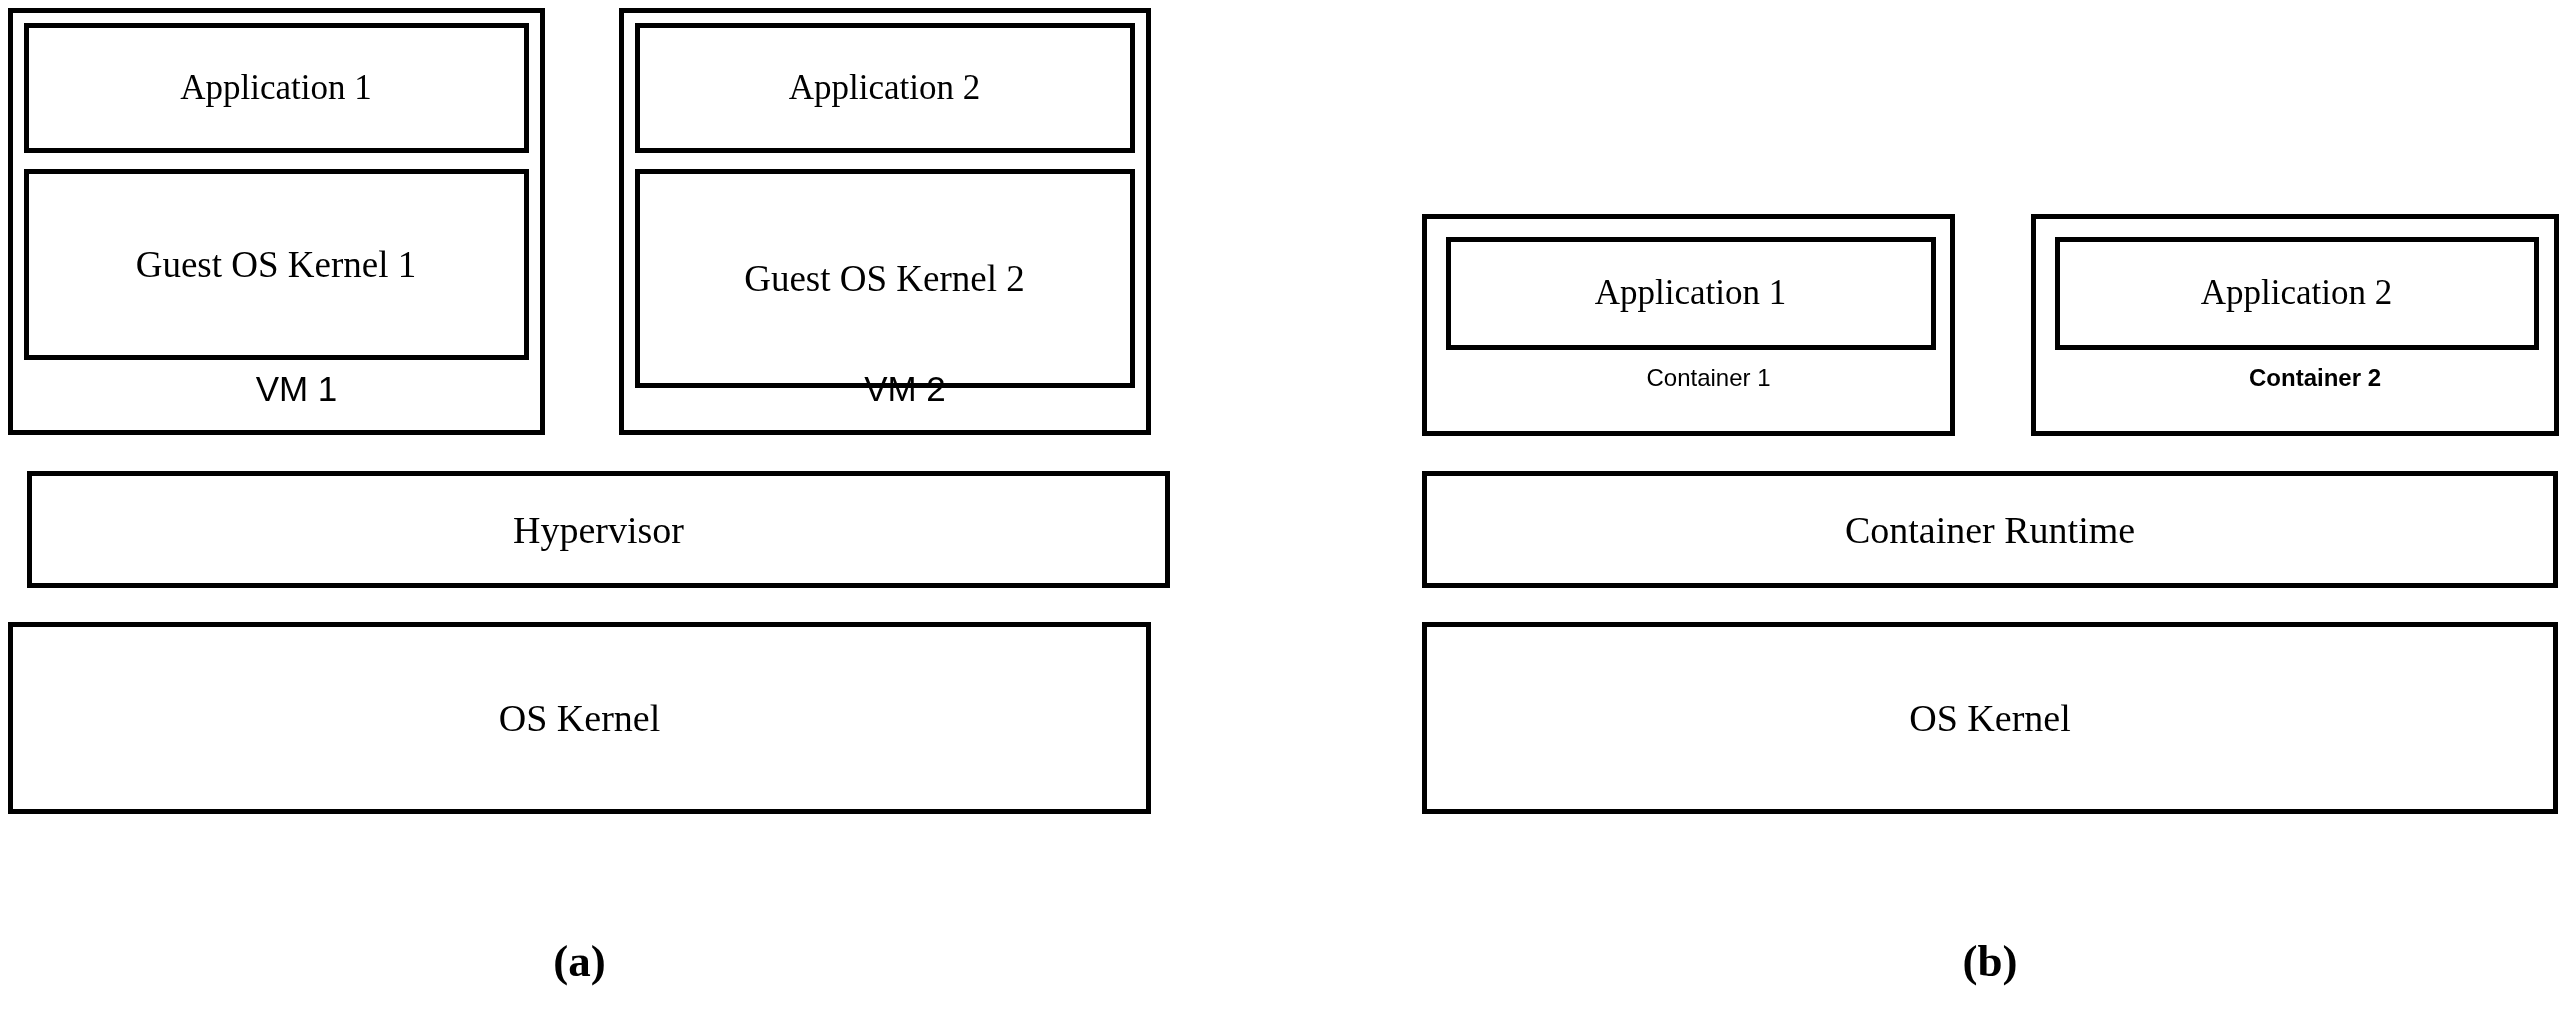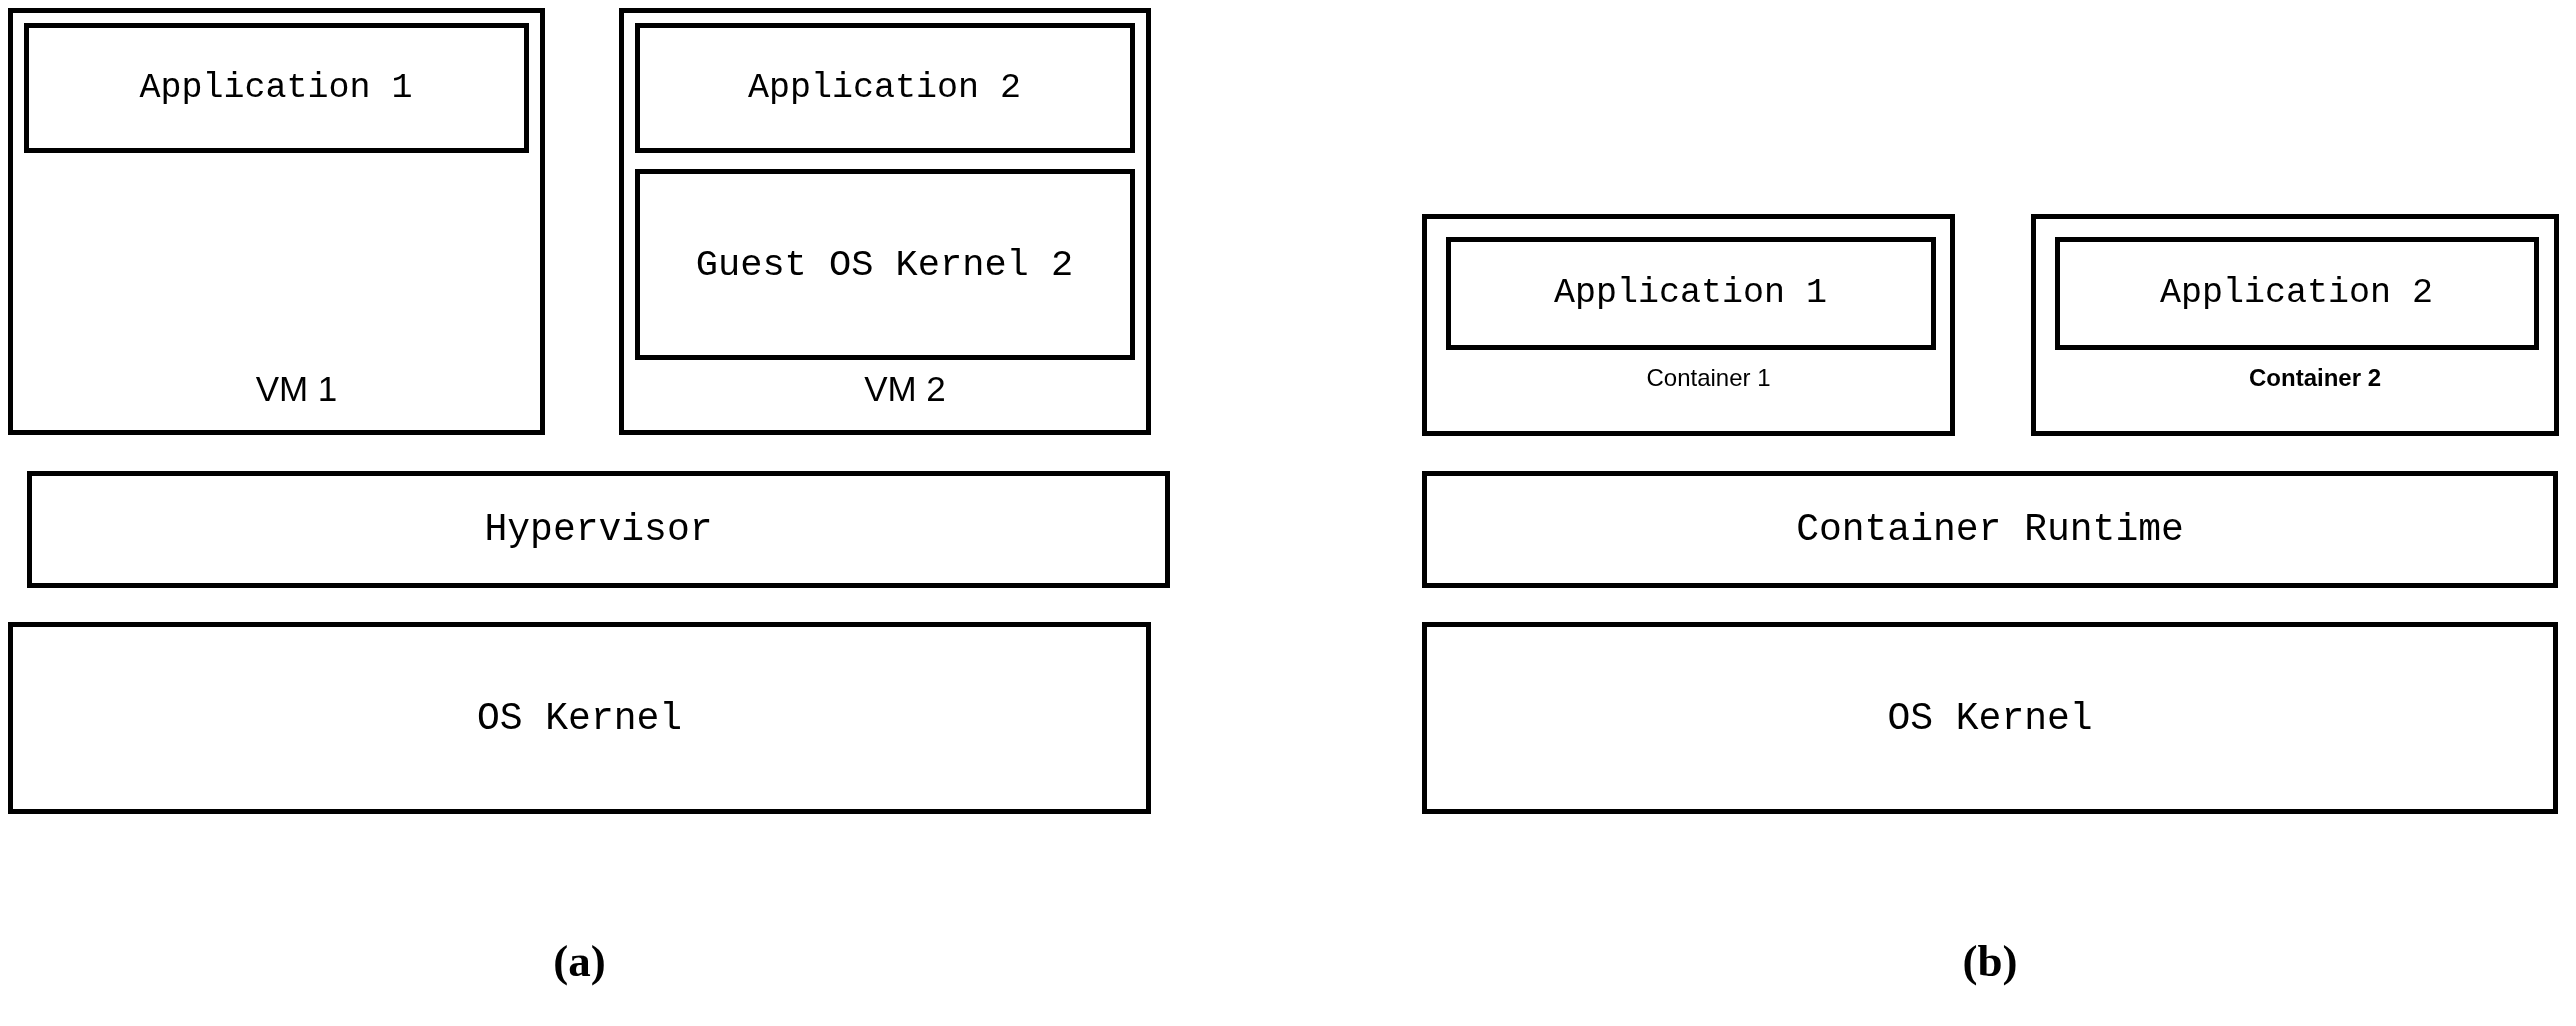--- a/index.html
+++ b/index.html
@@ -50,21 +50,21 @@
   }
   .centered-label {
     position: absolute;
     top: 0;
     bottom: 0;
     left: 0;
     right: 0;
     display: flex;
     align-items: center;
     justify-content: center;
-    font-family: Liberation Mono, monospace;
+    font-family: Liberation Serif, serif;
     font-weight: 400;
     color: #000000;
     white-space: nowrap;
   }
 
   .fs-app      { font-size: 35px; }
   .fs-kernel   { font-size: 37px; }
   .fs-vm       { font-size: 35px; }
   .fs-layer    { font-size: 38px; }
   .fs-container{ font-size: 24px; }
@@ -84,28 +84,31 @@
 <body>
 
 <div id="figure">
 
   <div>
 
     <div class="box" style="left:8px; top:8px; width:537px; height:427px;">
       <div class="box-inner" style="left:10.5px; top:9.7px; width:505px; height:130px;">
         <div class="centered-label fs-app">Application 1</div>
       </div>
+      <div class="box-inner" style="left:10.5px; top:156px; width:505px; height:191px;">
+        <div class="centered-label fs-kernel">Guest OS Kernel 1</div>
+      </div>
       <div class="box-label fs-vm" style="top:356px;">VM 1</div>
     </div>
 
     <div class="box" style="left:619px; top:8px; width:532px; height:427px;">
       <div class="box-inner" style="left:10.5px; top:9.7px; width:500px; height:130px;">
         <div class="centered-label fs-app">Application 2</div>
       </div>
-      <div class="box-inner" style="left:10.5px; top:156px; width:500px; height:191px;">
+      <div class="box-inner" style="left:10.5px; top:156px; width:500px; height:219px;">
         <div class="centered-label fs-kernel">Guest OS Kernel 2</div>
       </div>
       <div class="box-label fs-vm" style="top:356px;">VM 2</div>
     </div>
 
     <div class="box" style="left:8px; top:471px; width:1143px; height:117px;margin-left:19px;">
       <div class="centered-label fs-layer">Hypervisor</div>
     </div>
 
     <div class="box" style="left:8px; top:622px; width:1143px; height:192px;">

